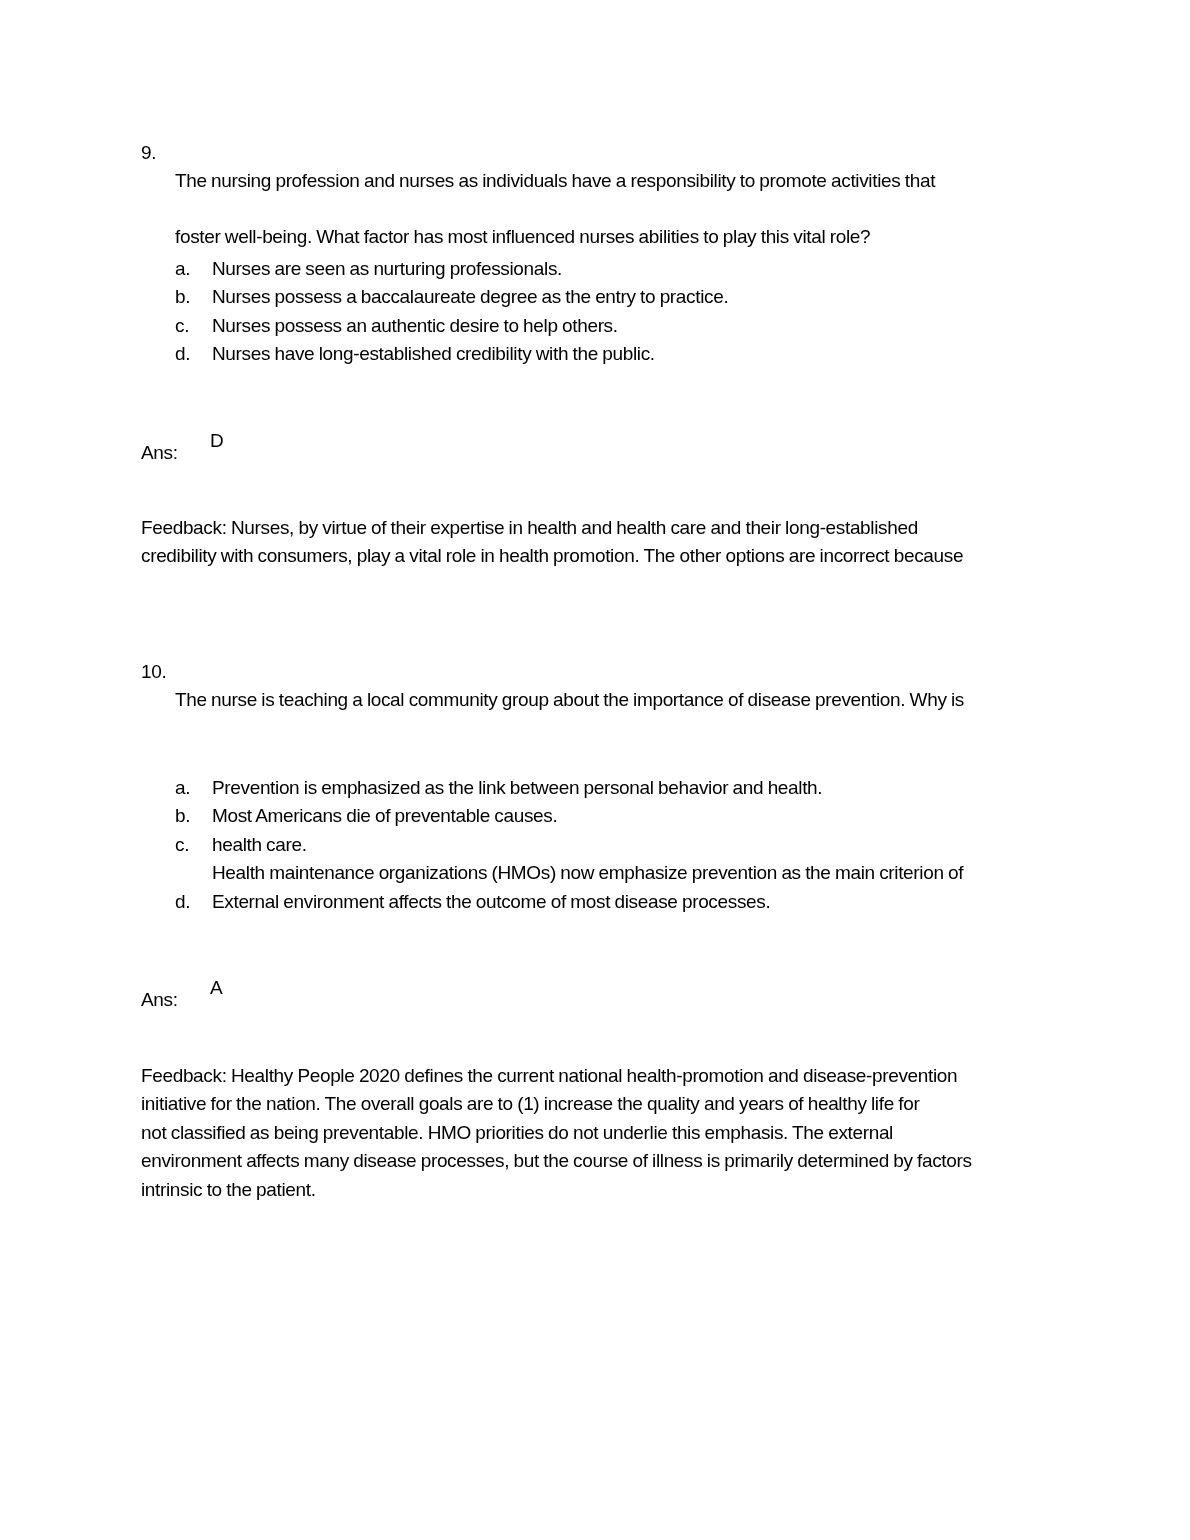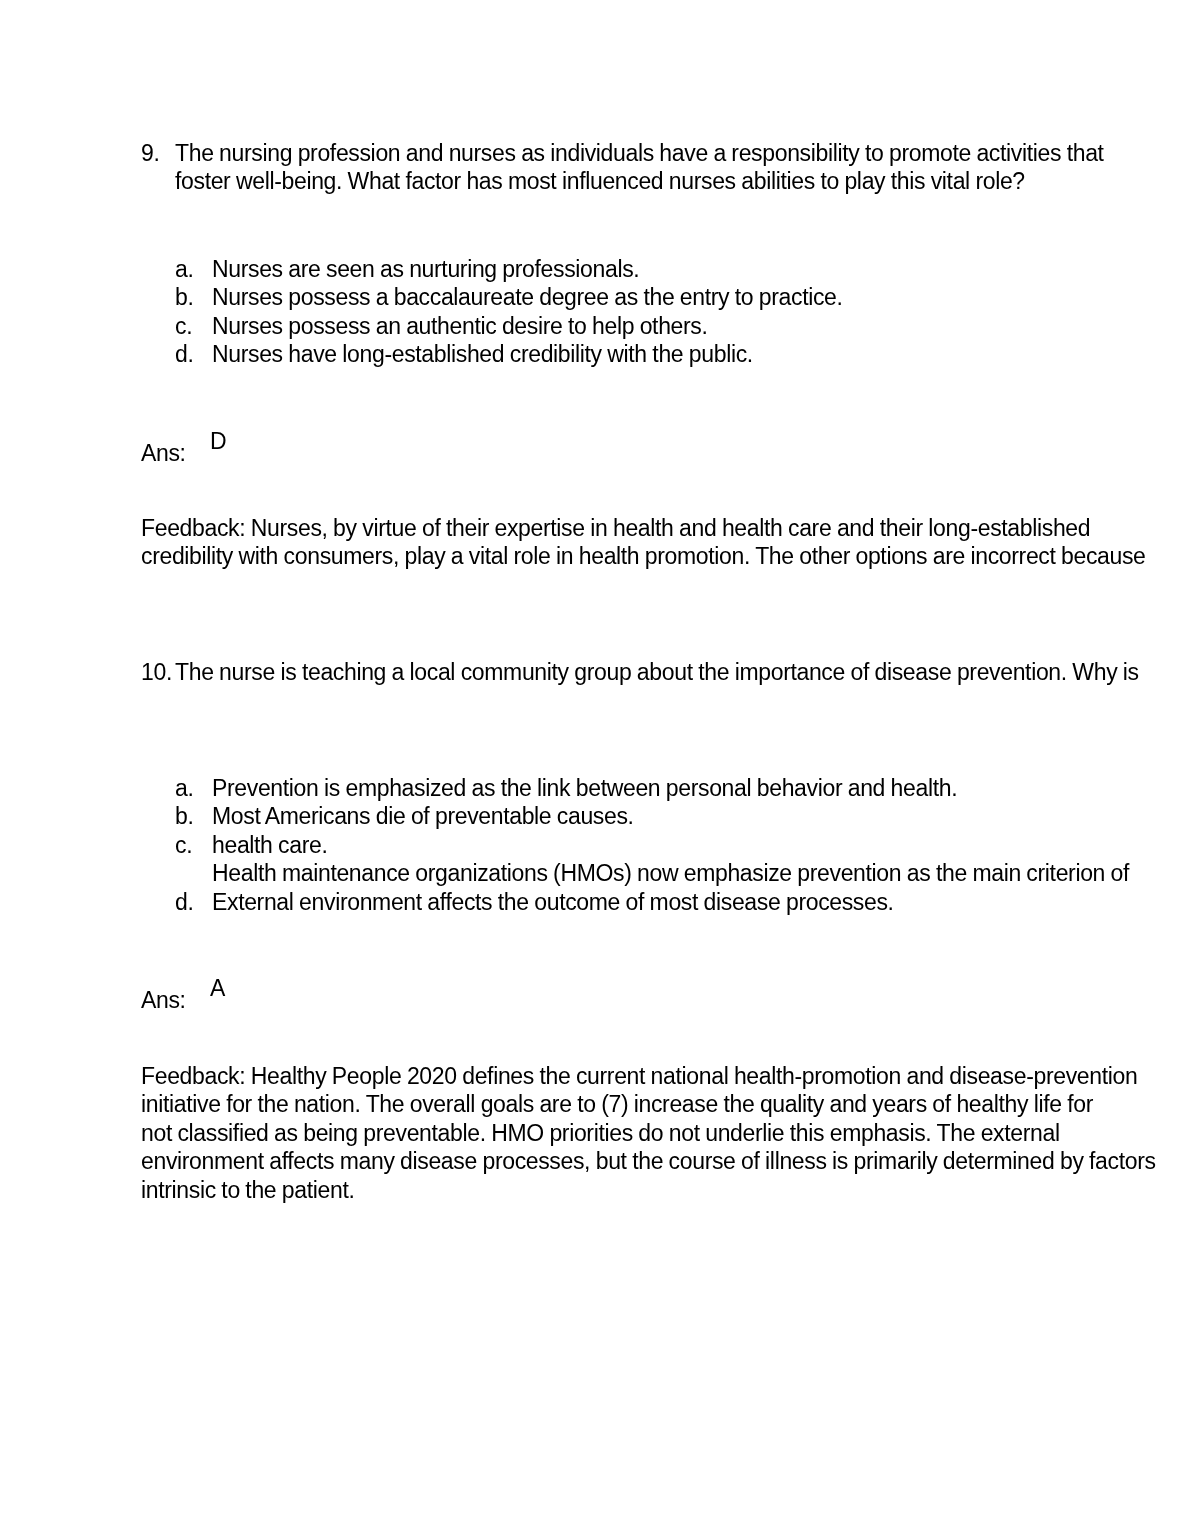--- a/index.html
+++ b/index.html
@@ -16,42 +16,42 @@
     color: #000000;
   }
   .page {
     position: absolute;
     left: 0; top: 0;
     width: 1190px;
     height: 1540px;
     background: #ffffff;
   }
   .txt {
-    font-size: 23px;
+    font-size: 19px;
     line-height: 28.4px;
     letter-spacing: -0.35px;
     word-spacing: -0.5px;
     white-space: nowrap;
   }
   .q-row {
     position: absolute;
     left: 141px;
   }
   .q-num {
     position: absolute;
     left: 0;
     top: 0;
   }
   .q-text {
     position: absolute;
     left: 34px;
     top: 0;
     width: 880px;
   }
-  .q-text span { display: block; }
+  .q-text span { display: block; margin-top: 28px; }
   .opts {
     position: absolute;
     left: 175px;
   }
   .opt {
     position: relative;
     height: 28.4px;
   }
   .opt.two-line { height: 56.8px; }
   .opt-letter {
@@ -162,19 +162,19 @@
     </div>
   </div>
 
   <div class="ans txt" style="top:974px;">
     <span class="ans-label">Ans:</span>
     <span class="ans-value">A</span>
   </div>
 
   <div class="feedback txt" style="top:1062px;">
     <span>Feedback: Healthy People 2020 defines the current national health-promotion and disease-prevention</span>
-    <span>initiative for the nation. The overall goals are to (7) increase the quality and years of healthy life for</span>
+    <span>initiative for the nation. The overall goals are to (1) increase the quality and years of healthy life for</span>
     <span>not classified as being preventable. HMO priorities do not underlie this emphasis. The external</span>
     <span>environment affects many disease processes, but the course of illness is primarily determined by factors</span>
     <span>intrinsic to the patient.</span>
   </div>
 
 </div>
 
 </body></html>

